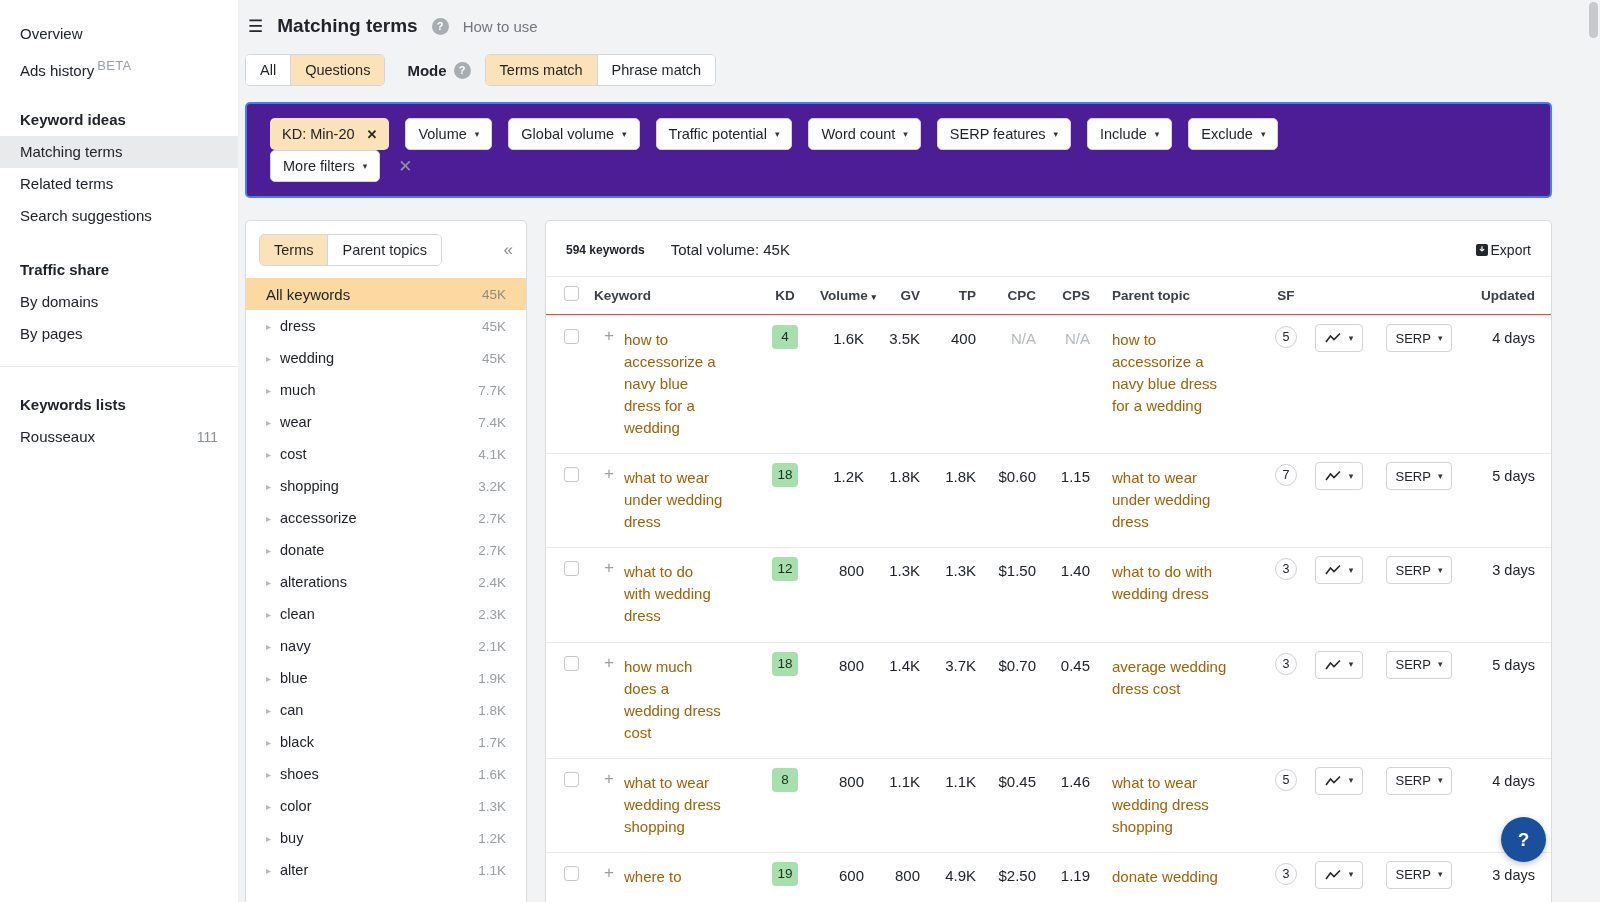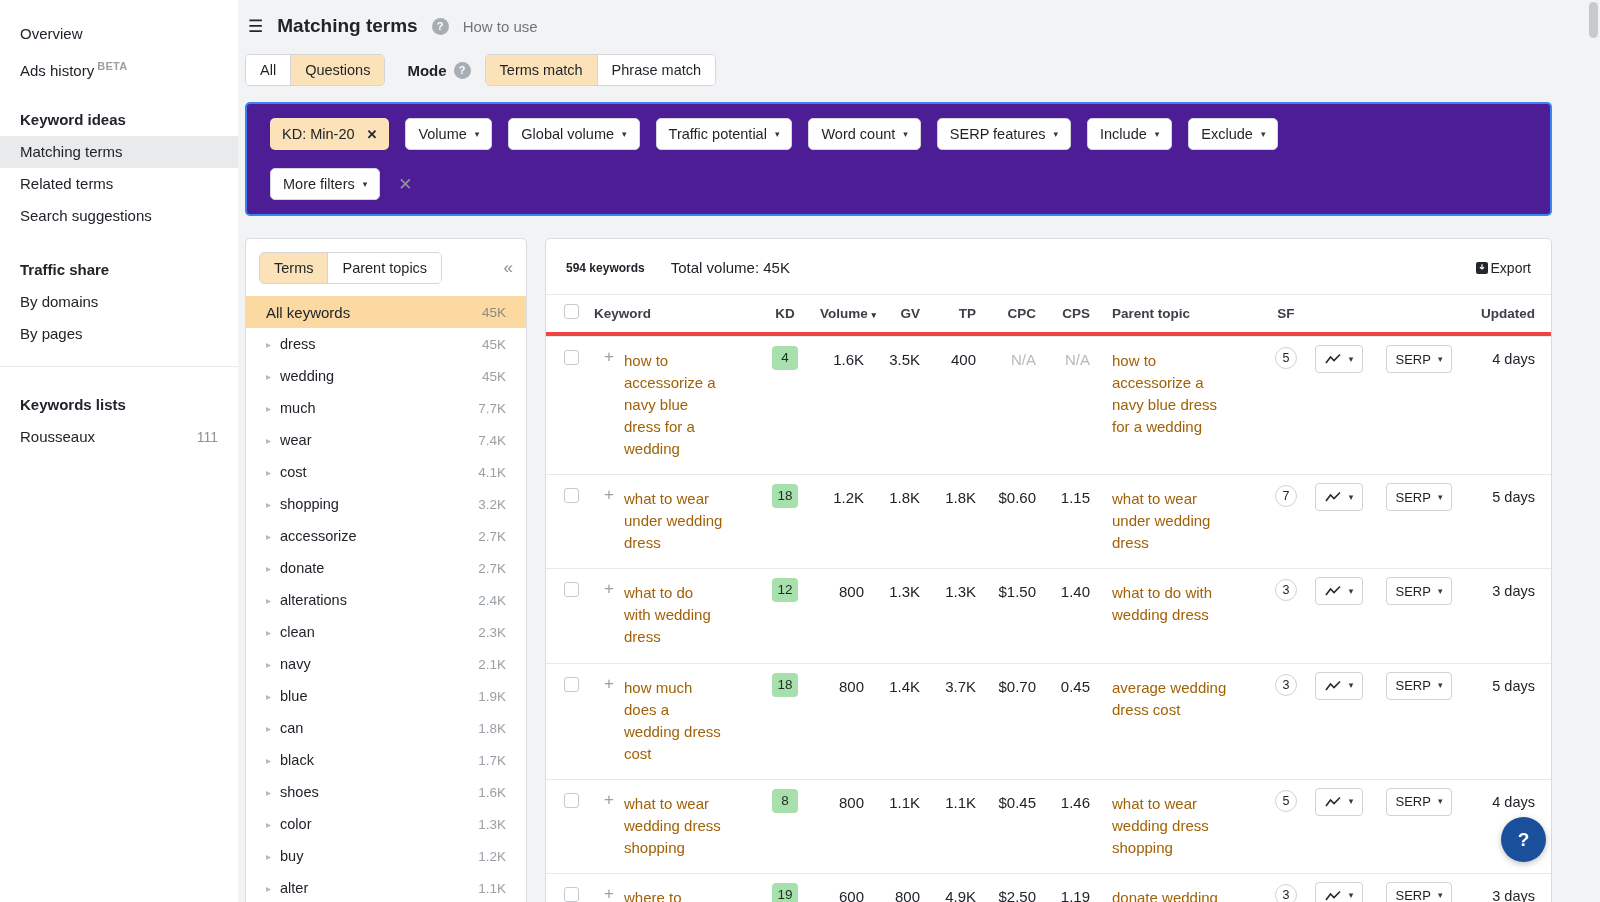--- a/index.html
+++ b/index.html
@@ -11,21 +11,21 @@
   }
   .app { position:relative; width:1600px; height:902px; display:flex; }
 
   
   .sidebar { flex:0 0 238px; width:238px; background:#fff; padding-top:18px; }
   .side-item { height:32px; line-height:32px; padding:0 20px; font-size:15px; color:#20242a; cursor:pointer; white-space:nowrap; }
   .side-item.selected { background:#e9eaeb; }
   .side-title { height:32px; line-height:32px; padding:0 20px; font-size:15px; font-weight:700; margin-top:22px; }
   .side-item.with-count { display:flex; justify-content:space-between; }
   .side-count { color:#8d9298; font-size:14px; }
-  .beta { font-size:11px; color:#9aa0a5; margin-left:3px; vertical-align:super; letter-spacing:.3px;font-weight:bold; }
+  .beta { font-size:13px; color:#9aa0a5; margin-left:3px; vertical-align:super; letter-spacing:.3px; }
   .side-divider { height:1px; background:#e8e9eb; margin:16px 0 14px 0; }
 
   
   .main { flex:1; background:#f2f3f5; padding:0 48px 0 7px; position:relative; }
   .main-header { display:flex; align-items:center; gap:14px; height:40px; margin-top:6px; }
   .hamburger { font-size:17px; color:#23272c; cursor:pointer; margin-left:3px; }
   .page-title { font-size:19px; font-weight:700; margin:0; }
   .q-circle { width:17px; height:17px; border-radius:50%; background:#a6adb3; color:#fff;
               font-size:11px; font-weight:700; display:inline-flex; align-items:center; justify-content:center; flex:0 0 auto; }
   .howto { color:#70767c; font-size:15px; cursor:pointer; }
@@ -34,21 +34,21 @@
   .segmented { display:inline-flex; border:1px solid #d2d5d9; border-radius:5px; overflow:hidden; background:#fff; height:32px; }
   .seg { border:none; background:#fff; padding:0 14px; font-size:14.5px; font-family:inherit; color:#1f2328; cursor:pointer; border-right:1px solid #d2d5d9; line-height:30px; }
   .seg:last-child { border-right:none; }
   .seg.hl { background:#fbe2b8; }
   .mode-group { display:flex; align-items:center; gap:7px; margin:0 14px 0 22px; }
   .mode-label { font-weight:700; font-size:15px; }
 
   
   .filter-panel { margin-top:16px; background:#4c1d95; border:2px solid #3b82f6; border-radius:5px; padding:14px 23px; }
   .filter-row { display:flex; align-items:center; gap:16px; }
-  .filter-row + .filter-row { margin-top:18px; }
+  .filter-row + .filter-row { }
   .chip { display:inline-flex; align-items:center; gap:12px; background:#fbe2b8; border-radius:5px; height:32px; padding:0 12px; font-size:14.5px; cursor:pointer; }
   .chip-x { font-size:13px; font-weight:700; color:#23272c; cursor:pointer; }
   .fbtn { display:inline-flex; align-items:center; gap:8px; background:#fff; border:1px solid #d2d5d9; border-radius:5px; height:32px; padding:0 12px; font-size:14.5px; color:#1f2328; cursor:pointer; font-family:inherit; }
   .caret { font-size:9px; color:#33383d; line-height:1; }
   .clear-x { color:#8e959b; font-size:17px; cursor:pointer; margin-left:2px; }
 
   
   .content { display:flex; gap:18px; margin-top:22px; height:720px; }
 
   .terms-panel { flex:0 0 282px; width:282px; background:#fff; border:1px solid #d8dbdf; border-radius:5px 5px 0 0; padding-top:13px; height:100%; }
@@ -62,21 +62,21 @@
   .kw-row .lbl { flex:1; color:#20242a; }
   .kw-row .cnt { color:#9aa0a5; font-size:13.5px; }
 
   .table-panel { flex:1; background:#fff; border:1px solid #d8dbdf; border-radius:5px 5px 0 0; height:100%; overflow:hidden; }
   .tbl-top { display:flex; align-items:center; padding:20px 20px 18px 20px; }
   .tbl-count { font-weight:700; font-size:12px; }
   .tbl-total { margin-left:26px; font-size:15px; }
   .export { margin-left:auto; display:flex; align-items:center; gap:2px; font-size:14px; cursor:pointer; color:#20242a; }
 
   .tgrid { display:grid; grid-template-columns:48px 30px 140px 42px 72px 56px 56px 60px 54px 162px 40px 66px 94px 1fr; align-items:start; }
-  .thead { border-top:1px solid #e7e9eb; border-bottom:4px solid #ef4444; }
+  .thead { border-top:1px solid #e7e9eb; border-bottom:1px solid #ef4444; }
   .h { font-weight:700; font-size:13.5px; color:#3c4147; padding-top:11px; padding-bottom:11px; white-space:nowrap; cursor:pointer; }
   .h-check { padding:9px 0 0 18px; }
   .h-kw { grid-column:2 / 4; }
   .h-kd { text-align:center; }
   .h-vol { text-align:right; padding-right:2px; }
   .h-num { text-align:right; padding-right:14px; }
   .h-parent { padding-left:8px; }
   .h-sf { text-align:center; }
   .h-upd { text-align:right; padding-right:16px; }
 

